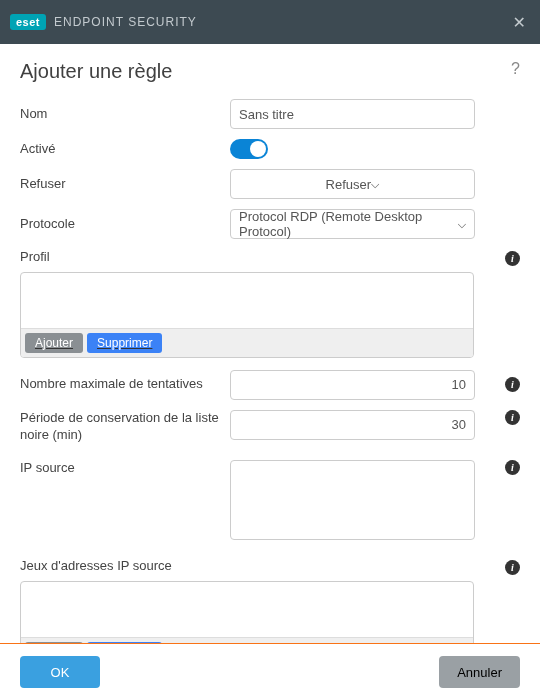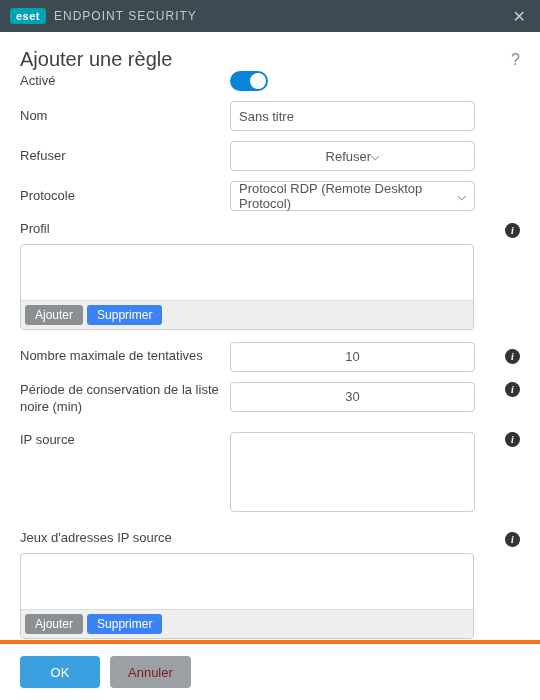--- a/index.html
+++ b/index.html
@@ -10,21 +10,21 @@
     background: #fff;
     width: 540px;
     height: 700px;
     overflow: hidden;
     display: flex;
     flex-direction: column;
   }
   .titlebar {
     background: #3d4a52;
     color: #e0e4e6;
-    height: 32px;
+    height: 44px;
     display: flex;
     align-items: center;
     padding: 0 10px;
     flex-shrink: 0;
   }
   .brand-badge {
     background: #00a3b4;
     color: #fff;
     font-weight: bold;
     font-size: 11px;
@@ -45,21 +45,21 @@
     cursor: pointer;
     padding: 0 4px;
   }
   .content {
     padding: 16px 20px 10px 20px;
     flex: 1;
     overflow-y: auto;
   }
   .header-row {
     display: flex;
-    align-items: center;
+    margin-bottom: 16px;
   }
   .page-title {
     font-size: 20px;
     color: #404040;
     font-weight: 400;
     flex: 1;
   }
   .help-icon {
     color: #888;
     font-size: 16px;
@@ -86,21 +86,21 @@
   .text-input, .select-input {
     width: 245px;
     height: 30px;
     border: 1px solid #ccc;
     border-radius: 4px;
     padding: 4px 8px;
     font-size: 13px;
     color: #555;
     background: #fff;
   }
-  .text-input.right { text-align: center; }
+  .text-input.right { text-align: right; }
   .select-input {
     display: flex;
     align-items: center;
     justify-content: center;
     cursor: pointer;
   }
   .select-chevron { color: #666; font-size: 11px; }
   .toggle {
     width: 38px;
     height: 20px;
@@ -147,20 +147,21 @@
   }
   .section-header .form-label { flex: 1; width: auto; }
   .list-box {
     border: 1px solid #ccc;
     border-radius: 4px;
     background: #fff;
     width: 454px;
     display: flex;
     flex-direction: column;
     overflow: hidden;
+    text-decoration: underline;
   }
   .list-box-body {
     min-height: 55px;
     flex: 1;
   }
   .list-box-footer {
     background: #efefef;
     border-top: 1px solid #ddd;
     padding: 4px;
     display: flex;
@@ -176,69 +177,69 @@
   .pill-btn.primary { background: #8a8f93; color: #fff; }
   .pill-btn.disabled { background: #3b82f6; color: #fff; cursor: default; }
   .textarea-box {
     width: 245px;
     height: 80px;
     border: 1px solid #ccc;
     border-radius: 4px;
     background: #fff;
   }
   .footer {
-    border-top: 4px solid #f97316;
+    border-top: 1px solid #f97316;
     padding: 12px 20px;
     display: flex;
-    justify-content: flex-start;
+    justify-content: space-between;
     gap: 10px;
     flex-shrink: 0;
   }
   .btn {
     min-width: 80px;
     height: 32px;
     border: none;
     border-radius: 4px;
     font-size: 13px;
     cursor: pointer;
     padding: 0 18px;
   }
   .btn-primary { background: #3aa0e0; color: #fff; }
-  .btn-secondary { background: #9aa0a4; color: #7f1d1d; }
+  .btn-secondary { background: #9aa0a4; color: #000000; }
 </style>
 </head>
 <body>
 
 <div class="titlebar">
   <span class="brand-badge">eset</span>
   <span class="titlebar-title">ENDPOINT SECURITY</span>
   <span class="titlebar-close">✕</span>
 </div>
 
 <div class="content">
 
   <div class="header-row">
     <div class="page-title">Ajouter une règle</div>
     <span class="help-icon">?</span>
   </div>
 
   <div class="form-row">
+    <div class="form-label">Nom</div>
+    <div class="form-control-wrap">
+      <input type="text" class="text-input" value="Sans titre" style="">
+    </div>
+    <div class="info-icon-col"></div>
+  </div>
+
+  <div class="form-row">
     <div class="form-label">Activé</div>
     <div class="form-control-wrap">
       <div class="toggle">
         <div class="toggle-knob"></div>
       </div>
-    </div>
-    <div class="info-icon-col"></div>
-  </div>
-
-  <div class="form-row">
-    <div class="form-label">Nom</div>
-    <div class="form-control-wrap">
-      <input type="text" class="text-input" value="Sans titre" style="">
     </div>
     <div class="info-icon-col"></div>
   </div>
 
   <div class="form-row">
     <div class="form-label">Refuser</div>
     <div class="form-control-wrap">
       <div class="select-input">
         <span>Refuser</span>
         <span class="select-chevron">⌵</span>

